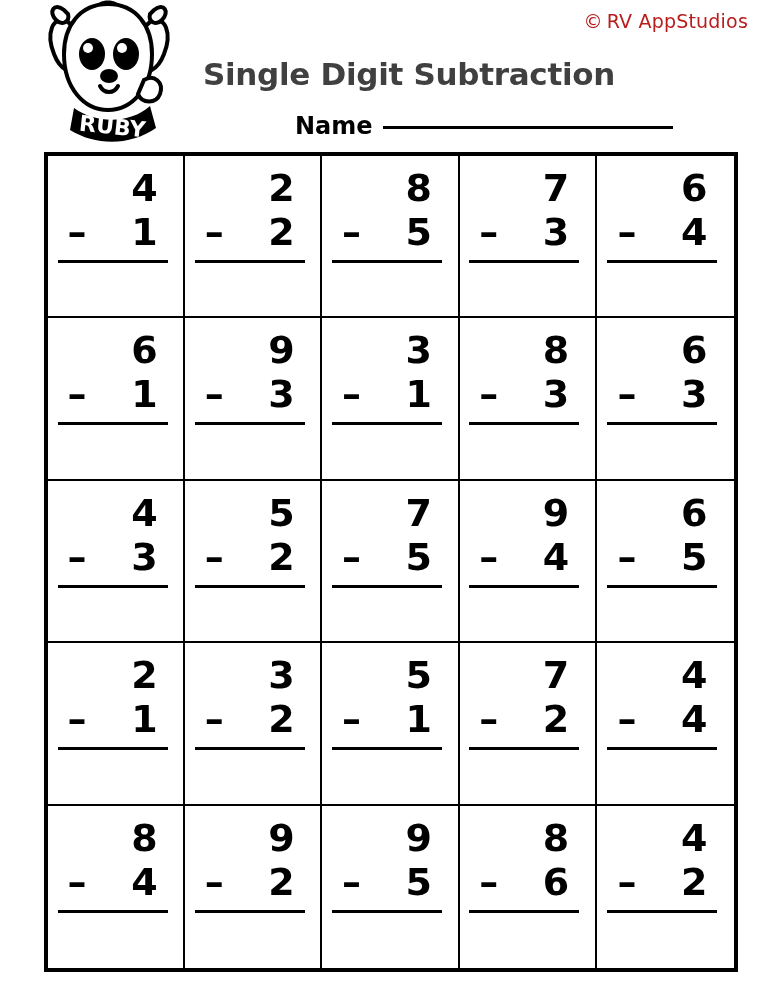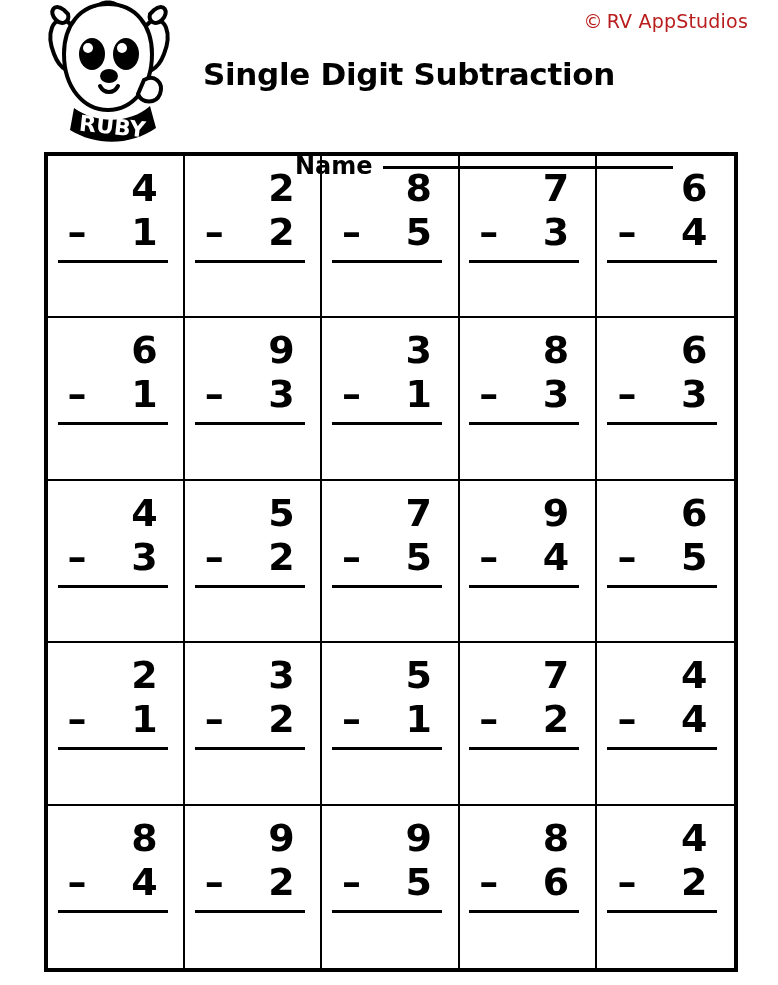--- a/index.html
+++ b/index.html
@@ -43,37 +43,36 @@
     position: absolute;
     top: 56px;
     left: 0;
     width: 778px;
     text-align: center;
     padding-left: 40px;
     box-sizing: border-box;
     font-family: "DejaVu Sans", sans-serif;
     font-weight: bold;
     font-size: 31px;
-    color: #000000;
+    color: #404040;
     letter-spacing: -0.3px;
   }
 
   .name-row {
     position: absolute;
     top: 112px;
     left: 295px;
     display: flex;
     align-items: baseline;
   }
   .name-label {
     font-family: "DejaVu Sans", sans-serif;
     font-weight: bold;
     font-size: 24px;
     color: #000000;
-    margin-top: 40px;
   }
   .name-line {
     display: inline-block;
     width: 290px;
     height: 0;
     border-bottom: 3px solid #000000;
     margin-left: 10px;
     position: relative;
     top: -5px;
   }

